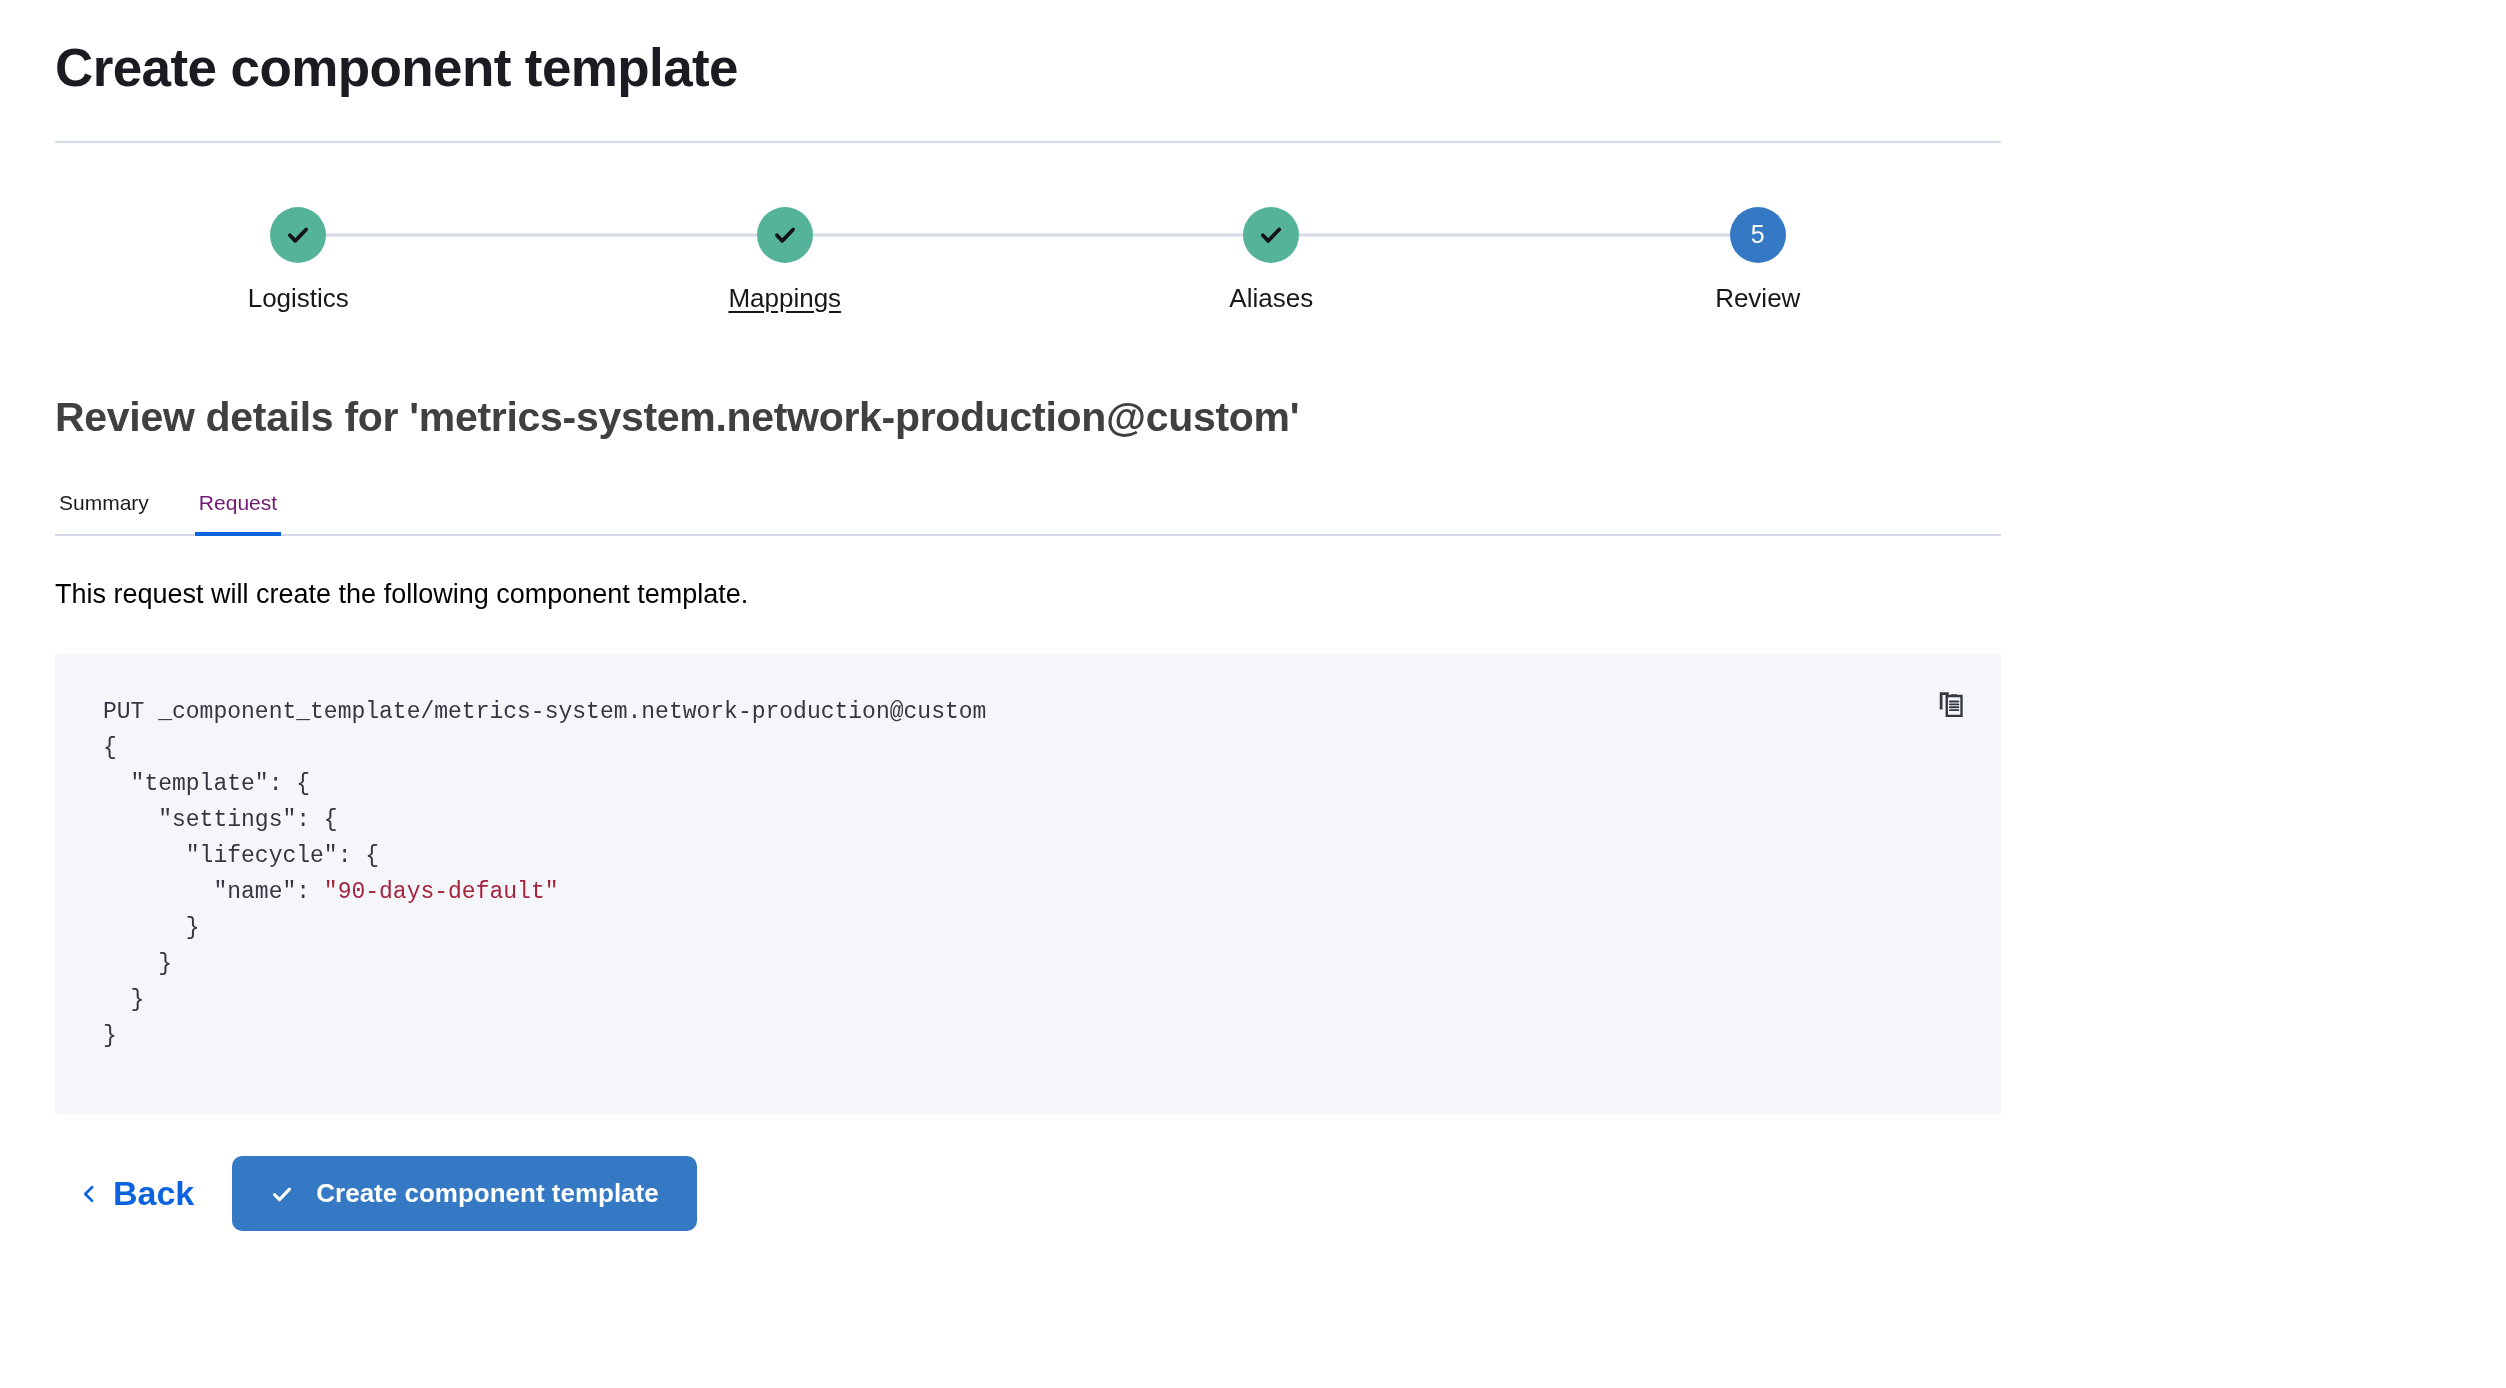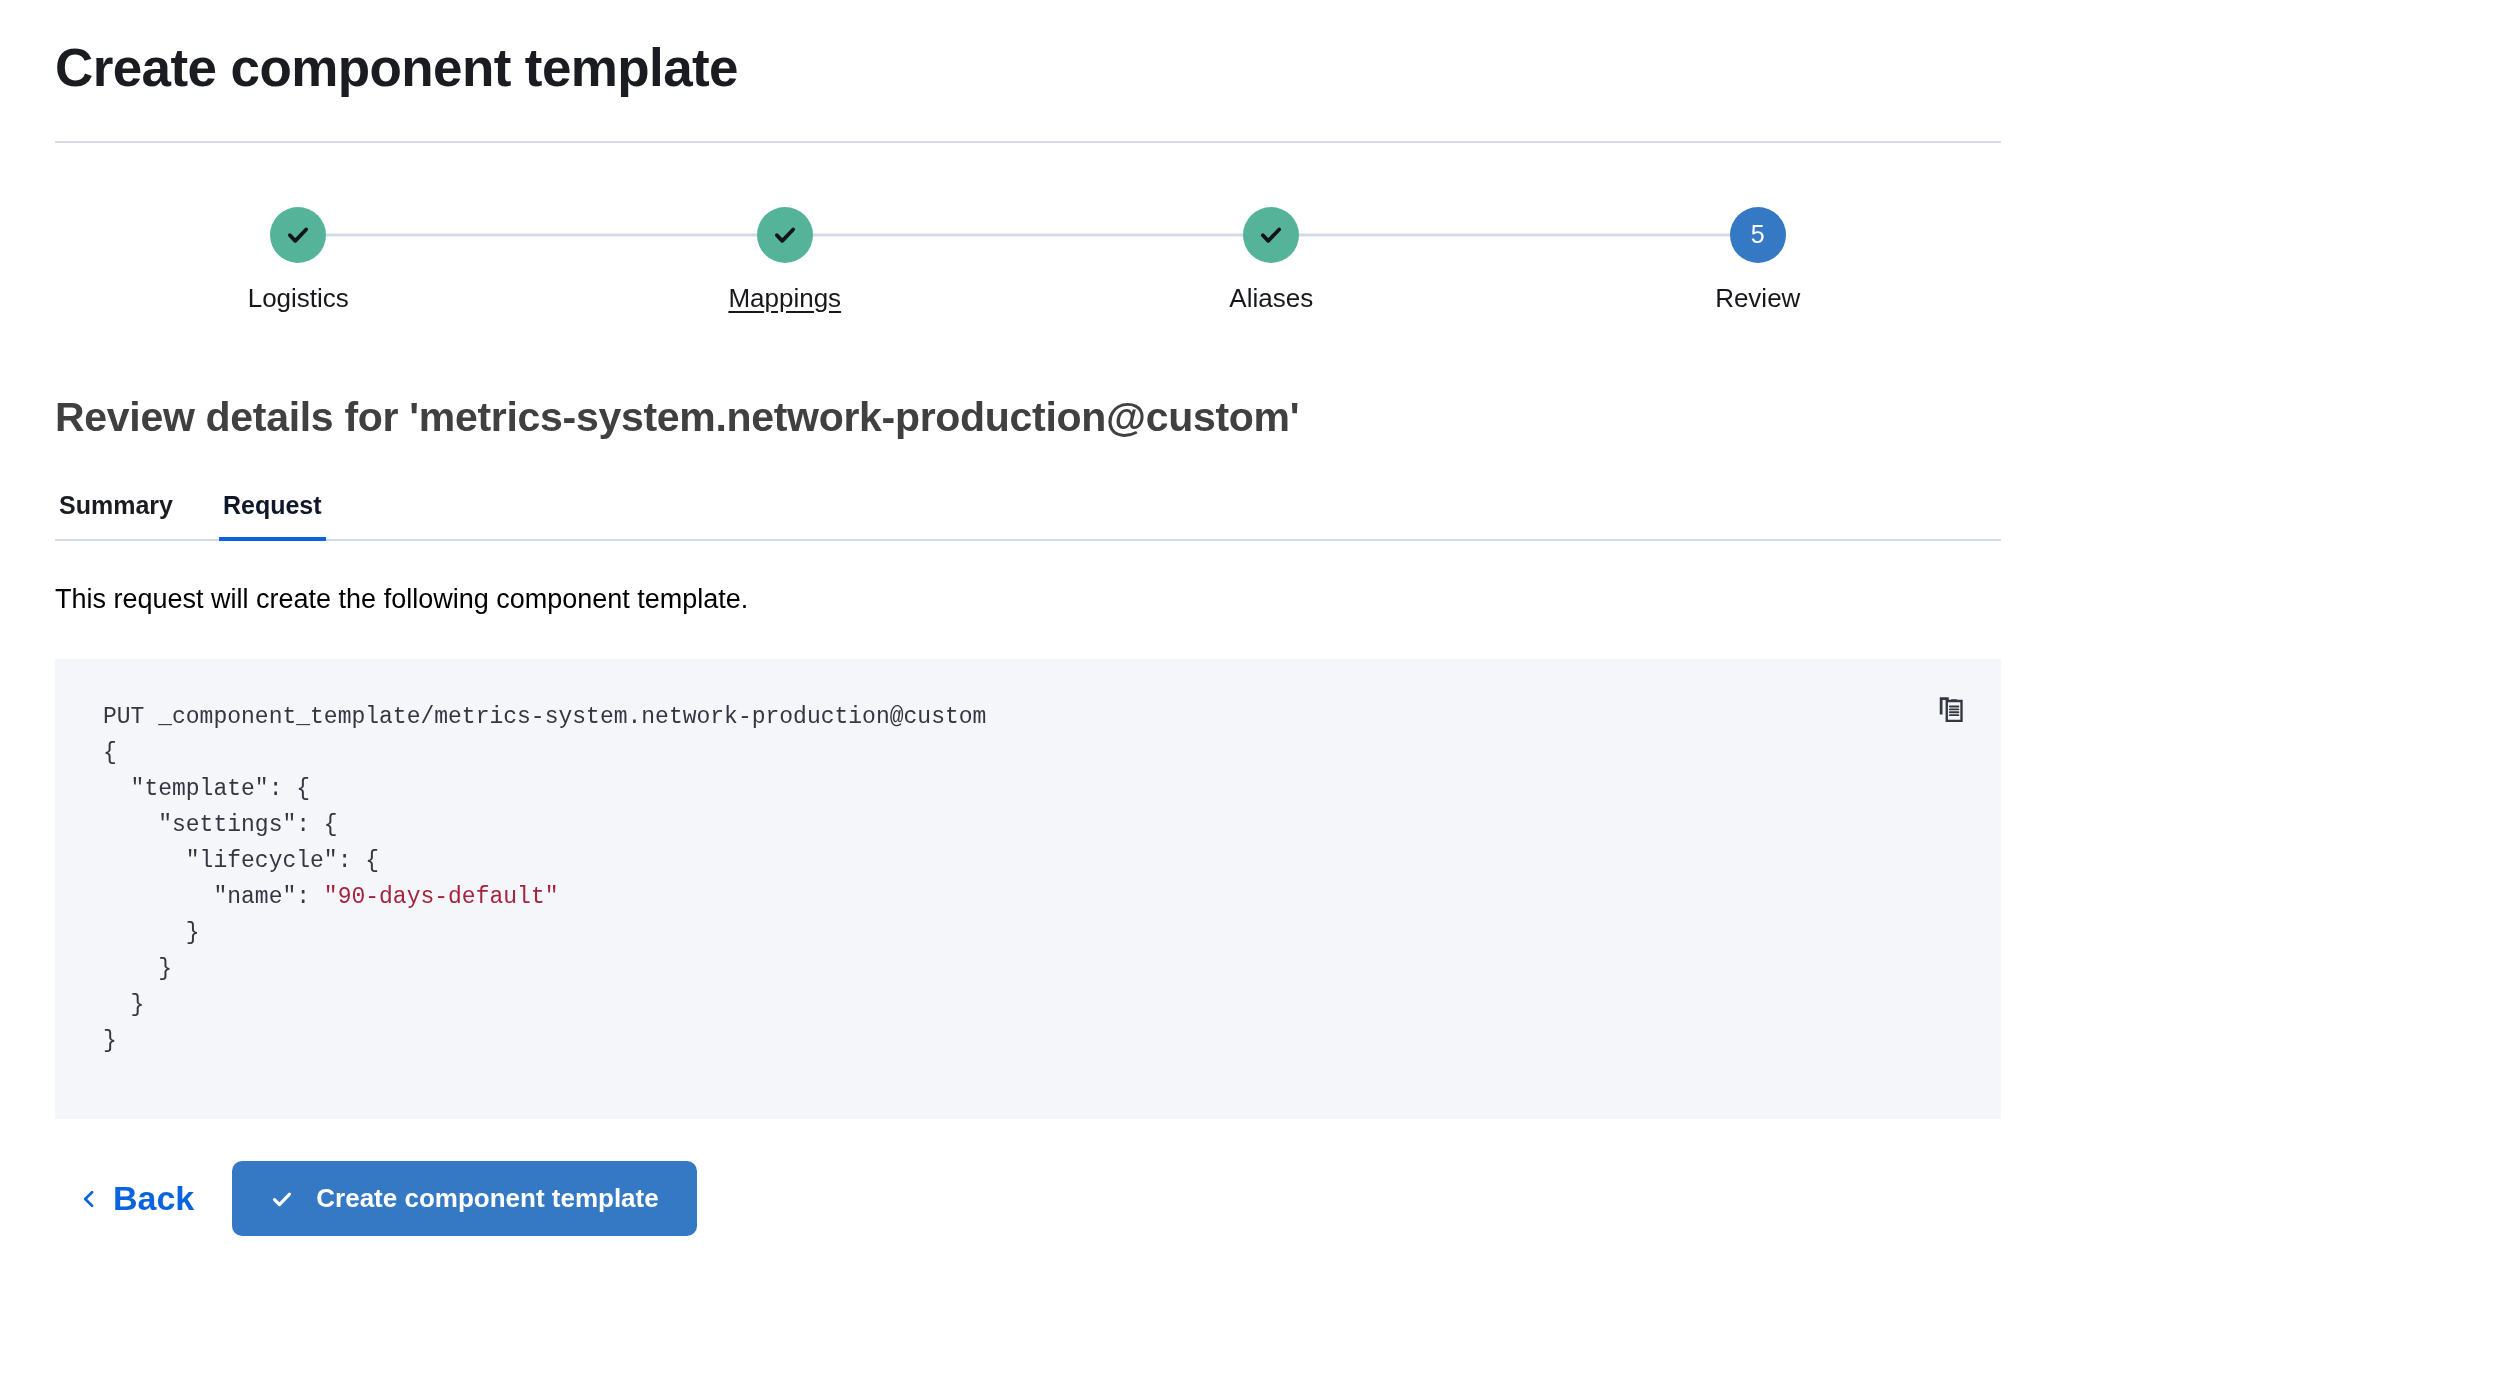--- a/index.html
+++ b/index.html
@@ -125,31 +125,31 @@
   .tabs {
     margin-top: 50px;
     display: flex;
     align-items: flex-end;
     gap: 42px;
     border-bottom: 2px solid #d3dae6;
     width: 100%;
   }
 
   .tab {
-    font-size: 25px;
-    font-weight: 700;
+    font-size: 21px;
+    font-weight: 400;
     padding: 0 4px 19px 4px;
     position: relative;
     color: #1a1c21;
     cursor: pointer;
     background: none;
     border: none;
     font-family: inherit;
   }
-  .tab.active { color: #0f172a; }
+  .tab.active { color: #701a75; }
   .tab.active::after {
     content: "";
     position: absolute;
     left: 0; right: 0; bottom: -2px;
     height: 4px;
     background: #0b64dd;
   }
 
   
   .request-desc {

